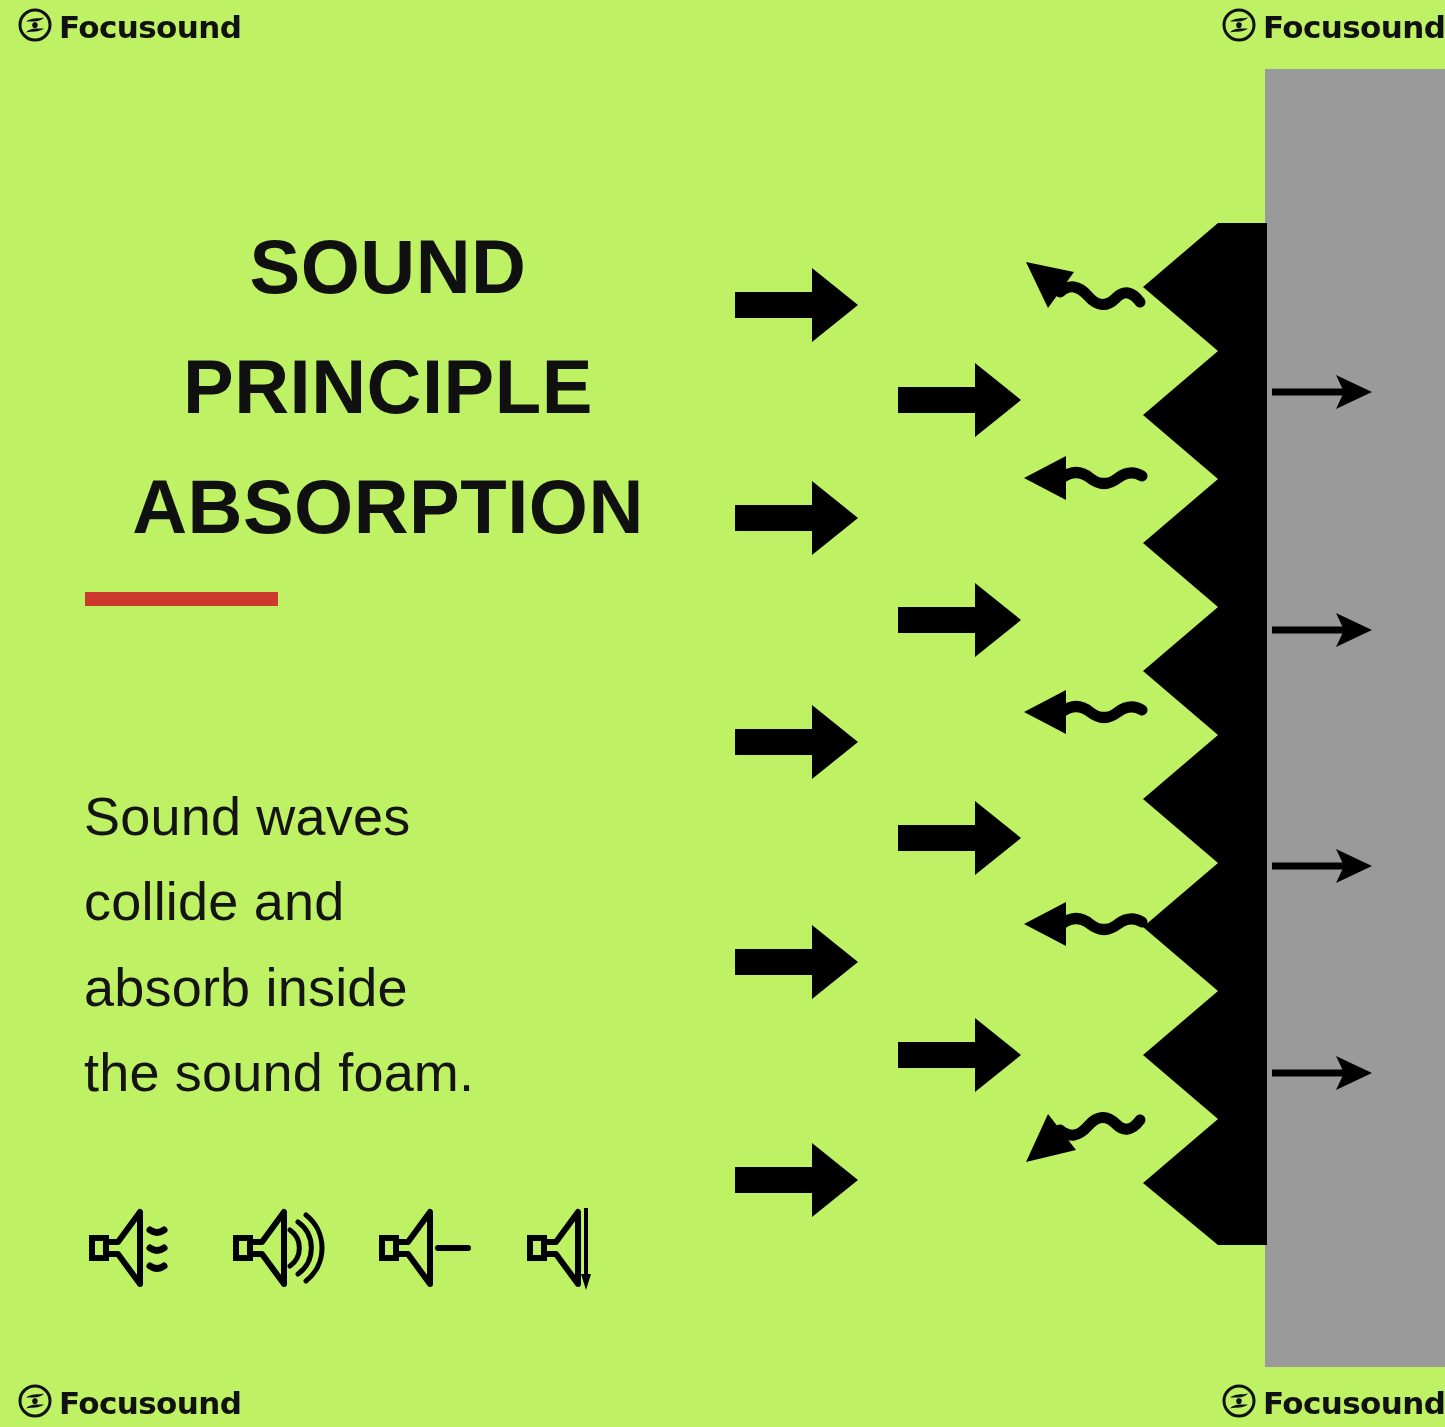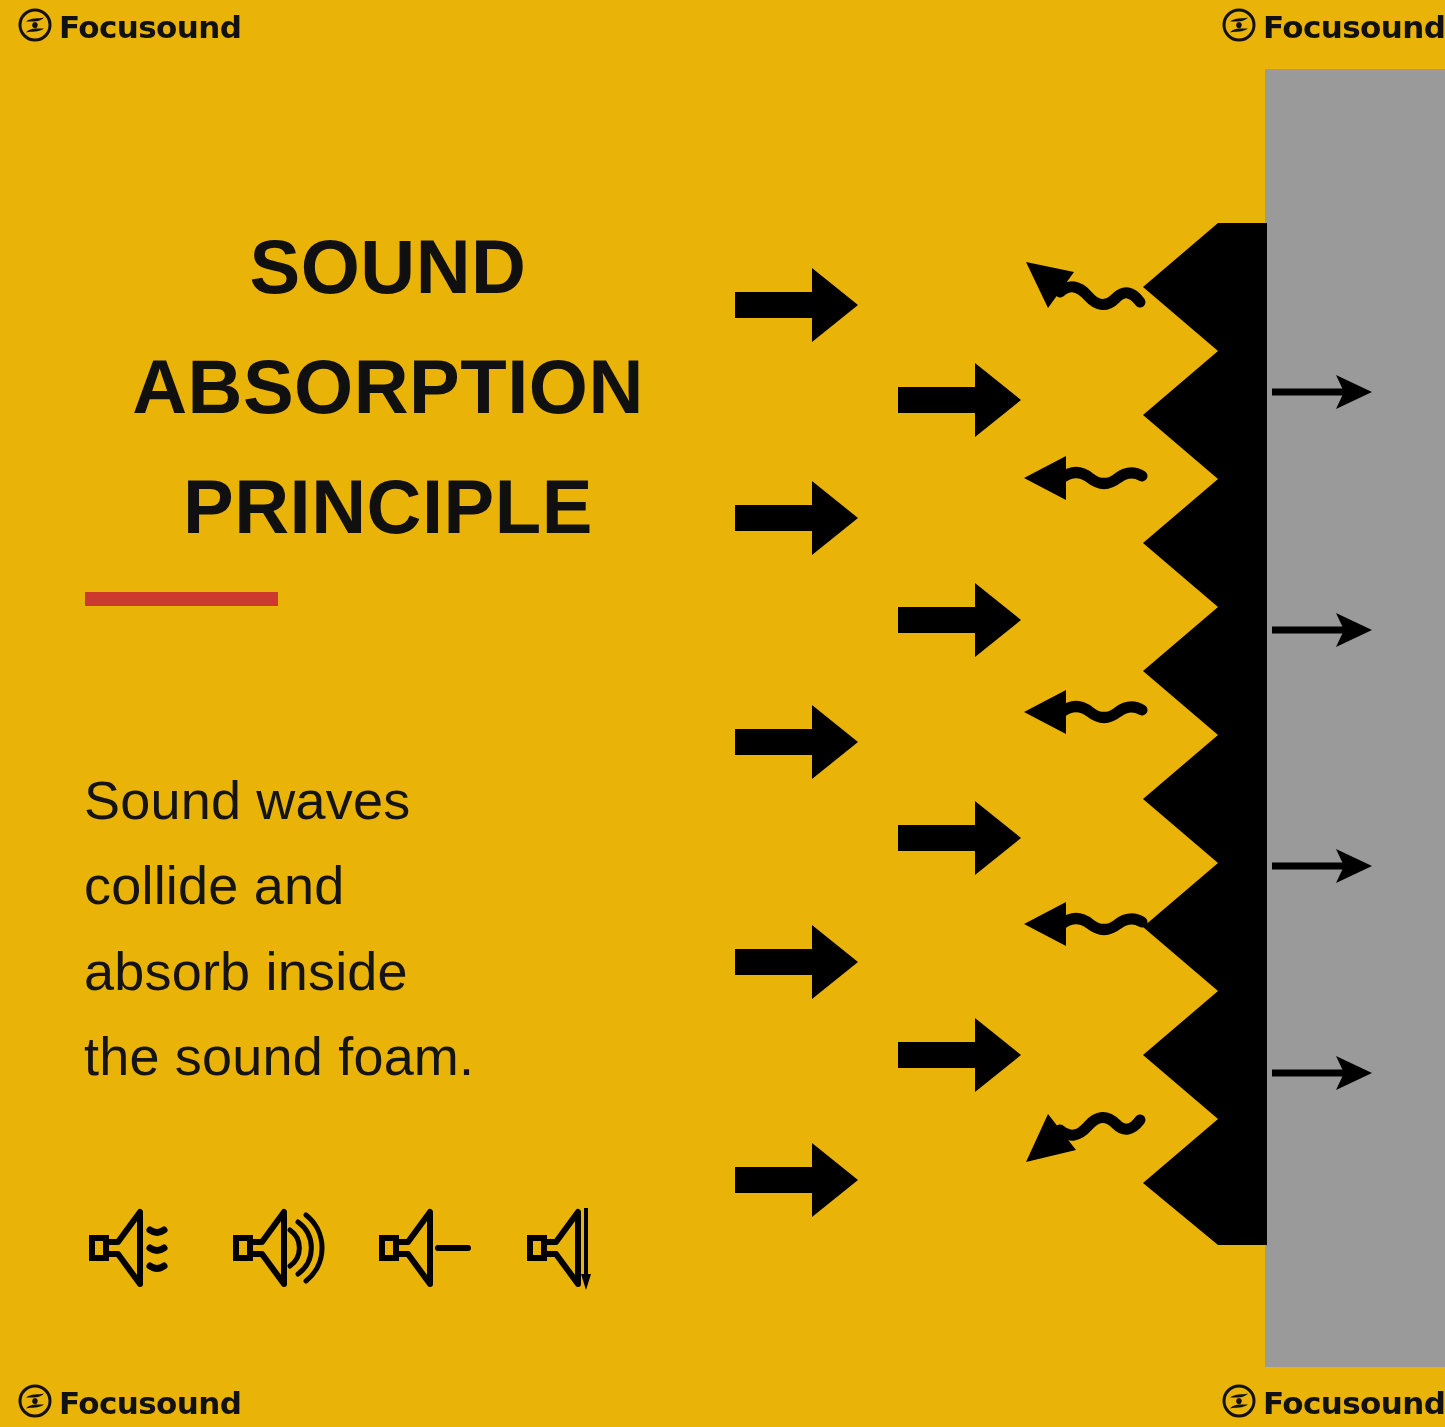--- a/index.html
+++ b/index.html
@@ -4,21 +4,21 @@
 <style>
   html, body {
     margin: 0;
     padding: 0;
     background: #ffffff;
   }
   #page {
     position: relative;
     width: 1445px;
     height: 1427px;
-    background: #eab308;
+    background: #bef264;
     overflow: hidden;
     font-family: "Liberation Sans", sans-serif;
     -webkit-font-smoothing: antialiased;
   }
 
   
   .logo {
     position: absolute;
     display: flex;
     align-items: center;
@@ -59,21 +59,21 @@
     left: 85px;
     top: 592px;
     width: 193px;
     height: 14px;
     background: #CC3A2E;
   }
 
   #body-copy {
     position: absolute;
     left: 84px;
-    top: 704px;
+    top: 720px;
     width: 400px;
     font-family: "Liberation Sans", sans-serif;
     font-weight: 300;
     font-size: 54px;
     line-height: 1.58;
     letter-spacing: 0.2px;
     color: #141414;
   }
 
   
@@ -146,22 +146,22 @@
         <path d="M8 13.5 C13 9.5, 20 11, 26 9.5 C21 15, 14 13, 8 13.5 Z" fill="#111"></path>
         <path d="M26 20.5 C21 24.5, 14 23, 8 24.5 C13 19, 20 21, 26 20.5 Z" fill="#111"></path>
         <path d="M15.6 14.6 C18.4 13.6, 20.6 15.4, 19.4 18.4 C18.2 21.2, 14.6 20.6, 14.2 17.8 C14 16.4, 14.6 15, 15.6 14.6 Z" fill="#111"></path>
       </svg>
     </span>
     <span class="logo-text">Focusound</span>
   </div>
 
   <h1 id="heading">
     <span class="hline">SOUND</span>
+    <span class="hline">PRINCIPLE</span>
     <span class="hline">ABSORPTION</span>
-    <span class="hline">PRINCIPLE</span>
   </h1>
 
   <div id="red-rule"></div>
 
   <p id="body-copy">Sound waves collide and absorb inside the sound foam.</p>
 
   <div id="speaker-row">
 
     <span class="spk">
       <svg width="100" height="100" viewBox="0 0 100 100" aria-hidden="true">

